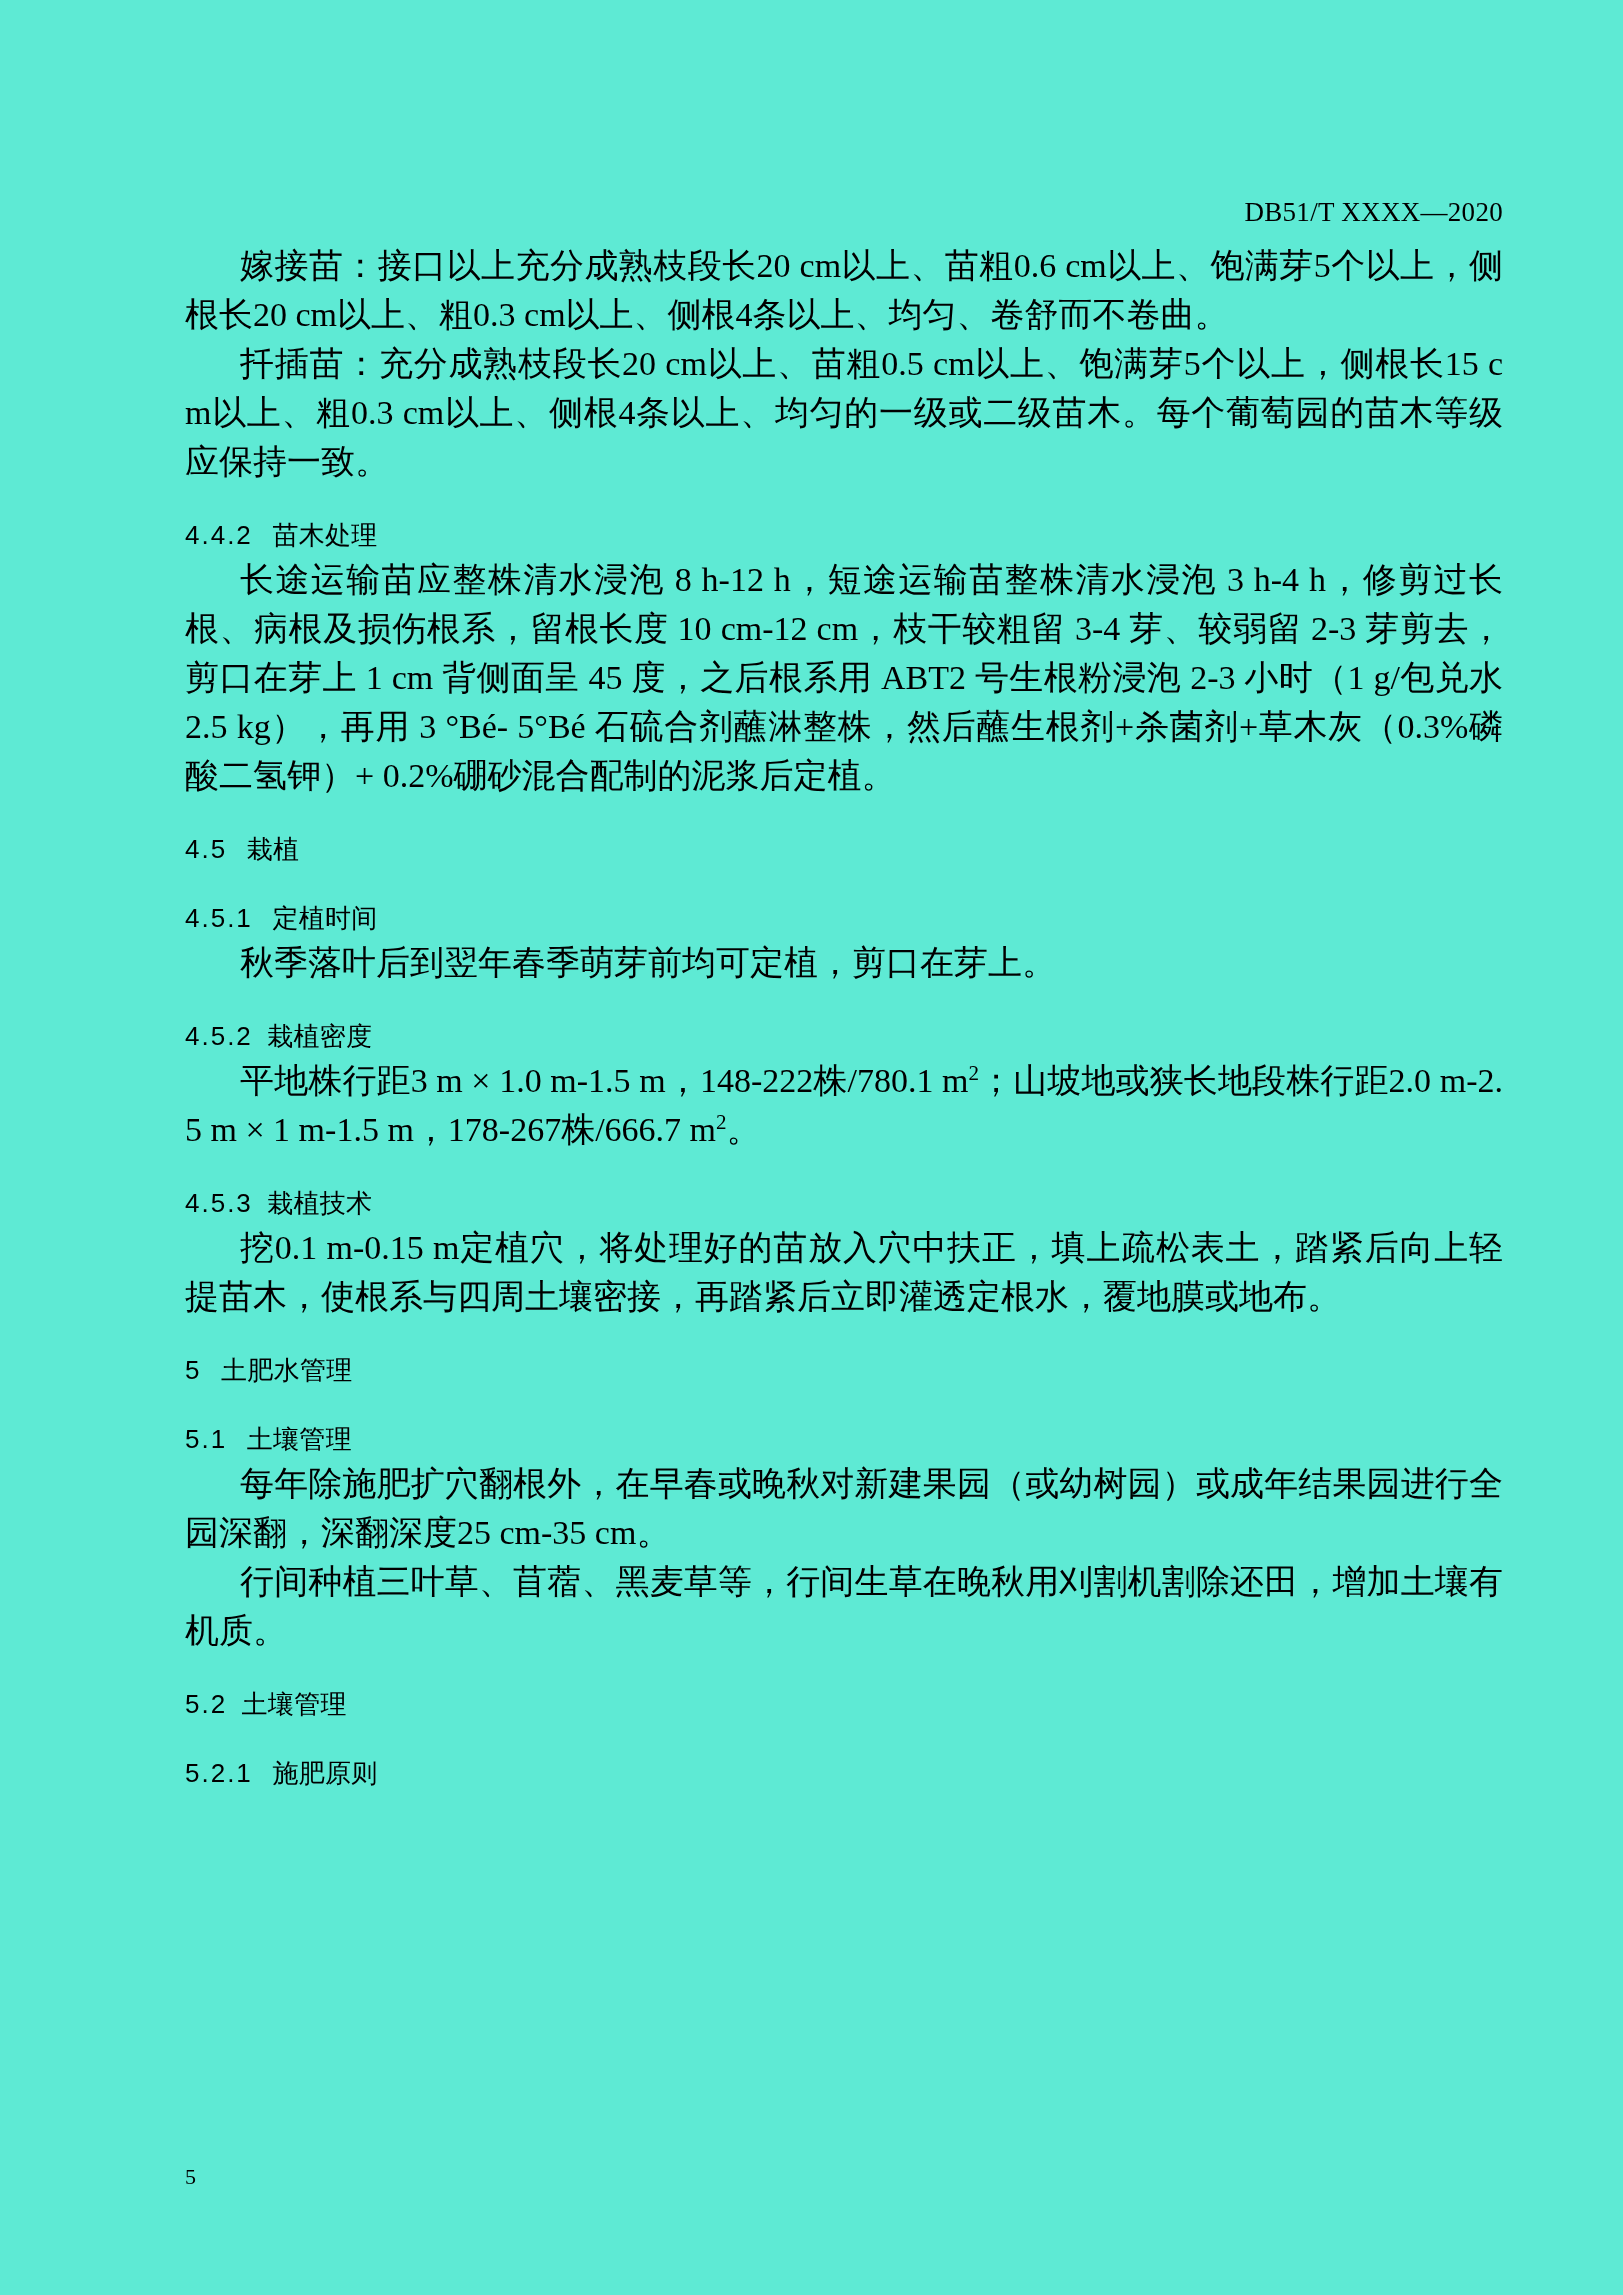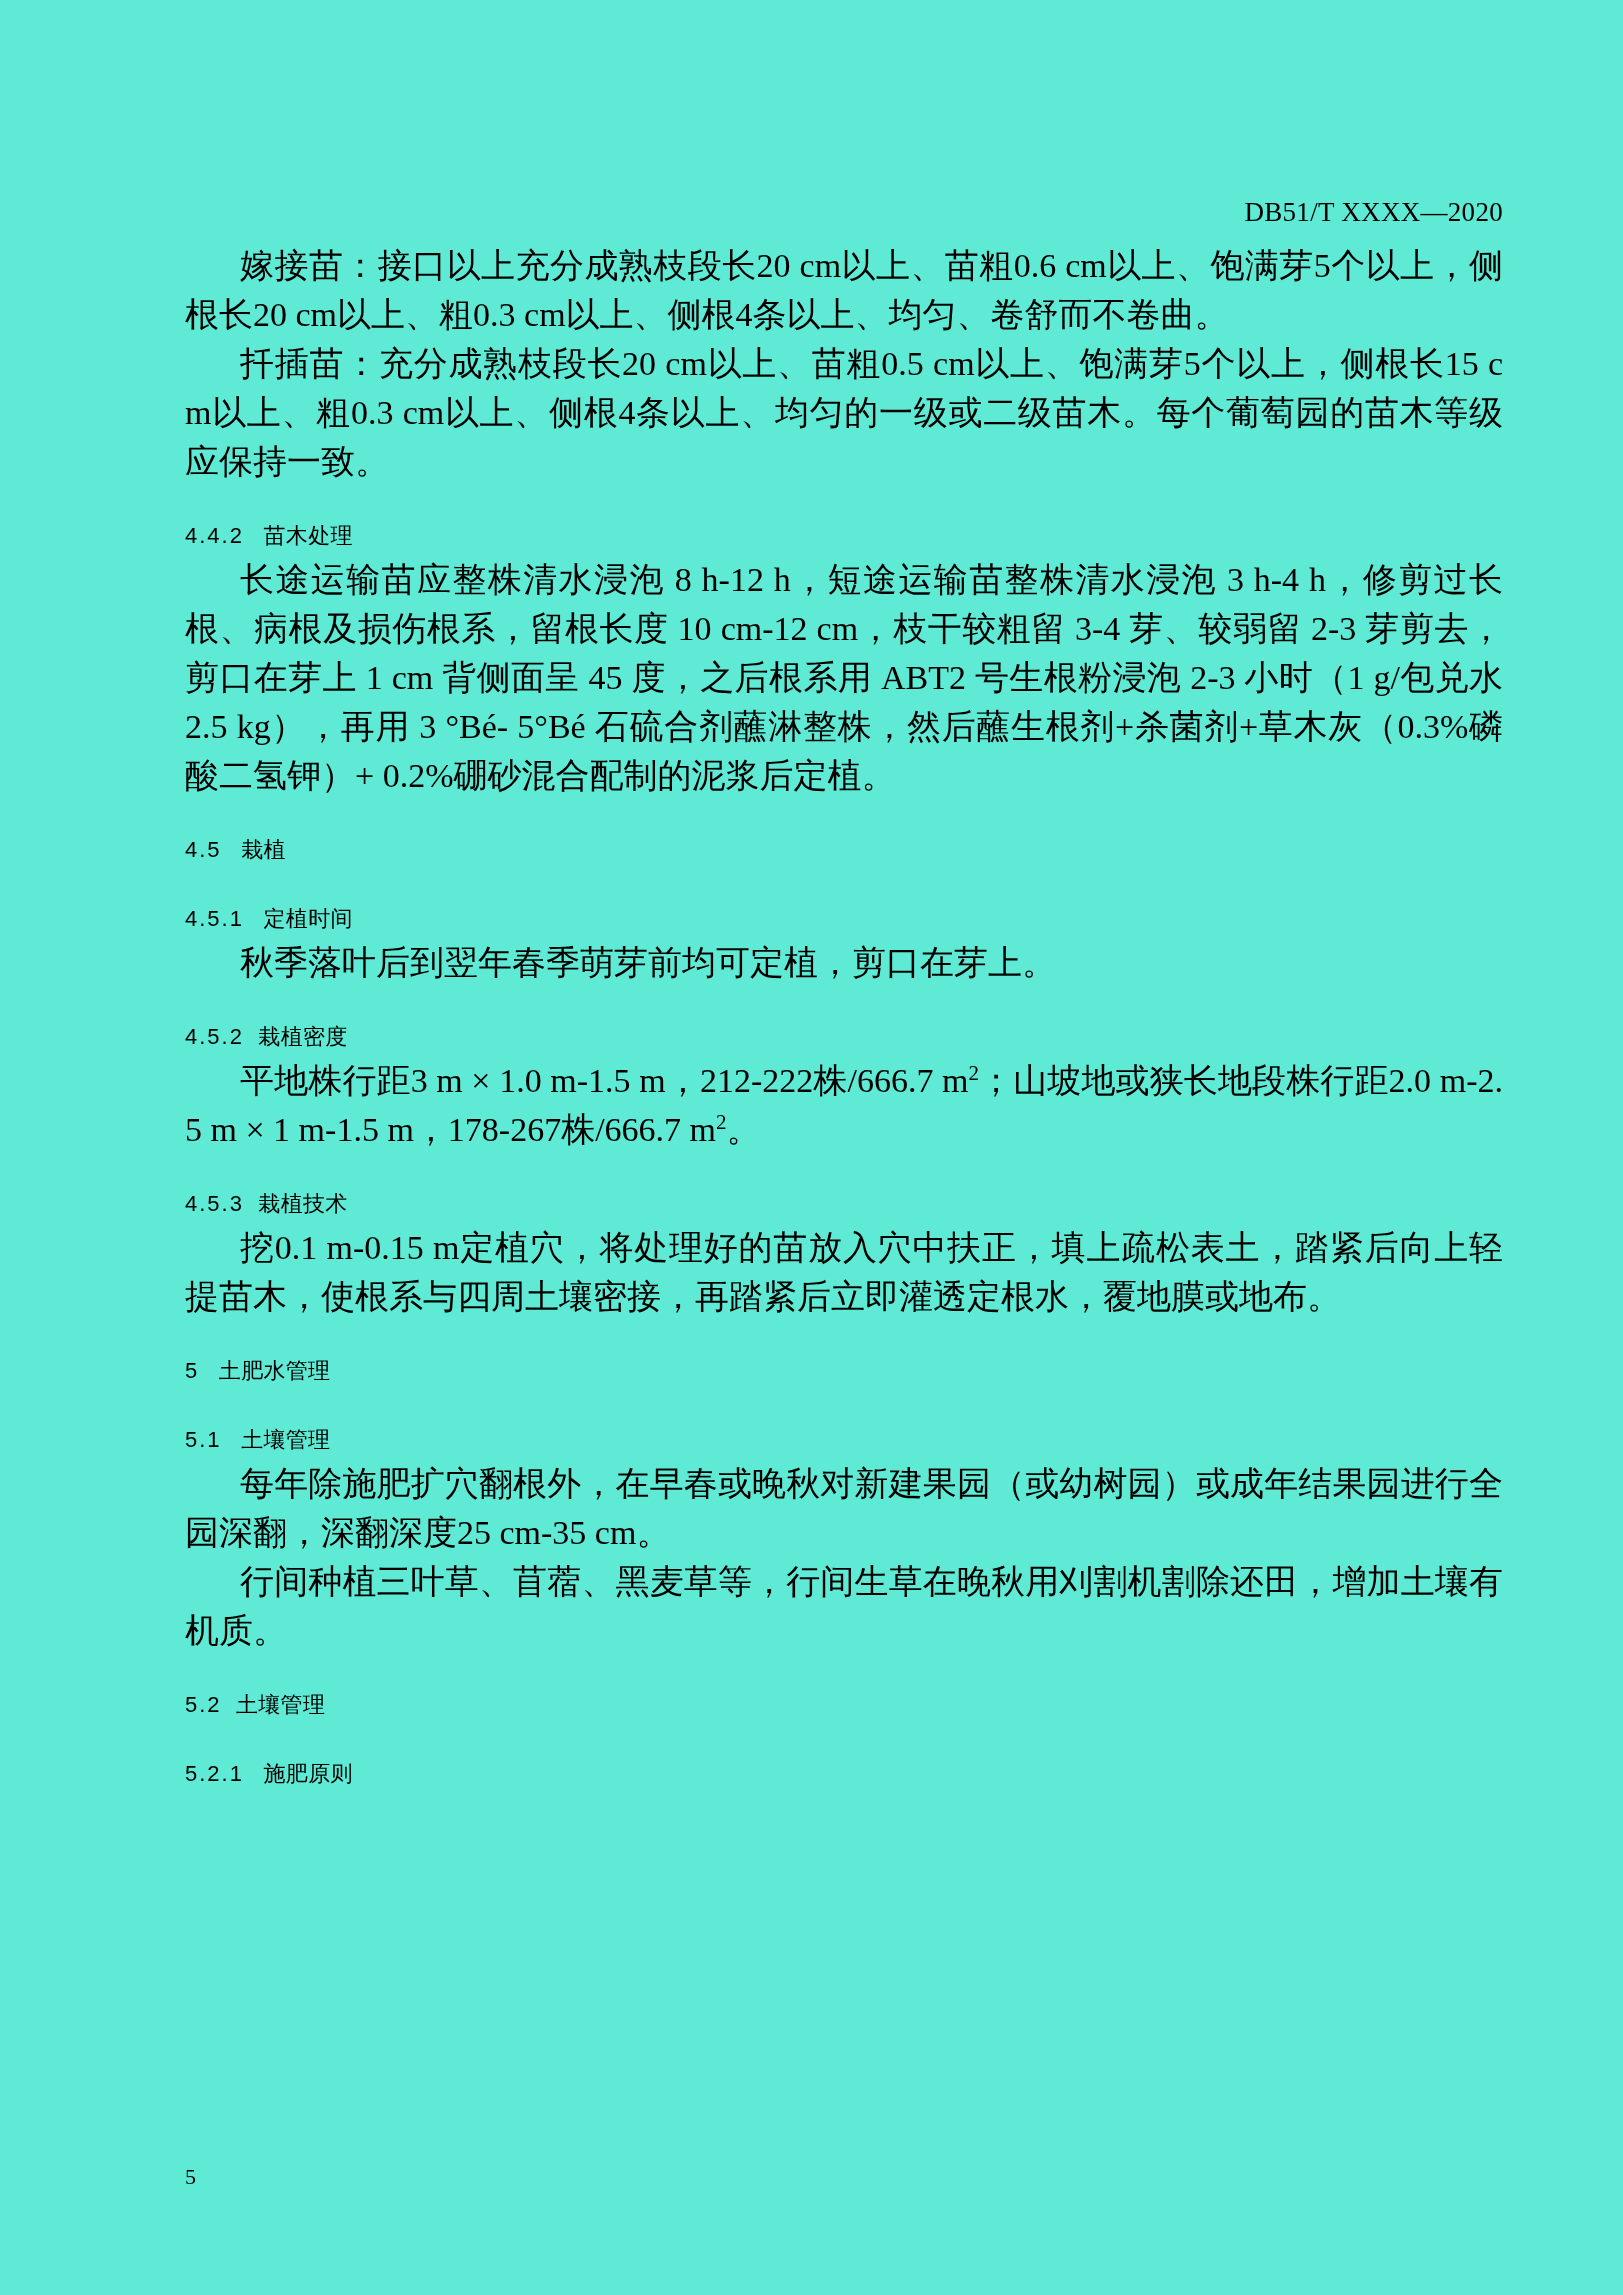--- a/index.html
+++ b/index.html
@@ -53,21 +53,21 @@
     text-justify: inter-character;
     text-indent: 55px;
     letter-spacing: 0px;
     word-break: break-all;
   }
   p.para.tight { margin-top: 0; }
 
   
   .heading {
     font-family: "Liberation Sans", "DejaVu Sans", sans-serif;
-    font-size: 22px;
+    font-size: 26px;
     line-height: 39px;
     margin: 0;
     white-space: nowrap;
     letter-spacing: 0.3px;
   }
   .heading .num {
     letter-spacing: 2px;
   }
   .heading .gap-sm { display: inline-block; width: 14.4px; }
   .heading .gap-lg { display: inline-block; width: 19.6px; }
@@ -120,21 +120,21 @@
       <div class="heading sp-h-before">
         <span class="num">4.5.1</span><span class="gap-lg"></span><span>定植时间</span>
       </div>
 
       <p class="para sp-p-before">秋季落叶后到翌年春季萌芽前均可定植，剪口在芽上。</p>
 
       <div class="heading sp-h-before">
         <span class="num">4.5.2</span><span class="gap-sm"></span><span>栽植密度</span>
       </div>
 
-      <p class="para sp-p-before"><span>平地株行距3 m × 1.0 m-1.5 m，212-222株/666.7 m</span><sup>2</sup><span>；山坡地或狭长地段株行距2.0 m-2.5 m × 1 m-1.5 m，178-267株/666.7 m</span><sup>2</sup><span>。</span></p>
+      <p class="para sp-p-before"><span>平地株行距3 m × 1.0 m-1.5 m，148-222株/780.1 m</span><sup>2</sup><span>；山坡地或狭长地段株行距2.0 m-2.5 m × 1 m-1.5 m，178-267株/666.7 m</span><sup>2</sup><span>。</span></p>
 
       <div class="heading sp-h-before">
         <span class="num">4.5.3</span><span class="gap-sm"></span><span>栽植技术</span>
       </div>
 
       <p class="para sp-p-before">挖0.1 m-0.15 m定植穴，将处理好的苗放入穴中扶正，填上疏松表土，踏紧后向上轻提苗木，使根系与四周土壤密接，再踏紧后立即灌透定根水，覆地膜或地布。</p>
 
       <div class="heading sp-h-before-lg">
         <span class="num">5</span><span class="gap-lg"></span><span>土肥水管理</span>
       </div>

